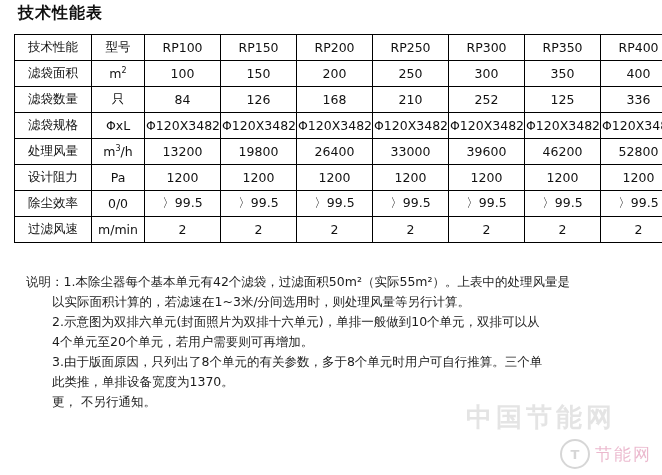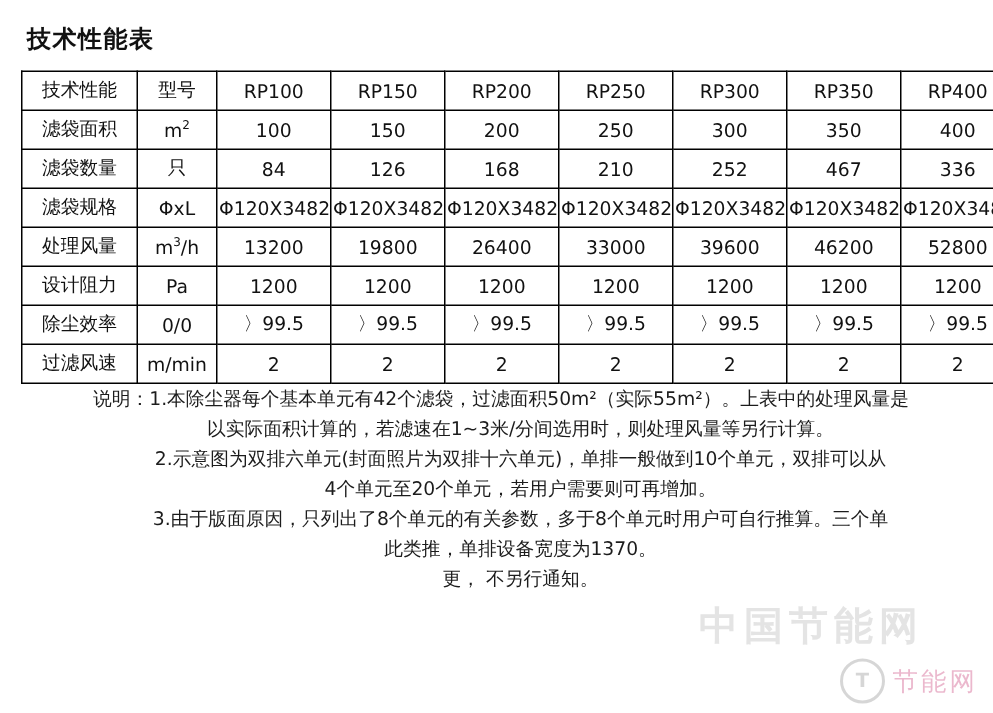--- a/index.html
+++ b/index.html
@@ -13,21 +13,21 @@
     font-family: "DejaVu Sans", "Liberation Sans", sans-serif;
     color: #1a1a1a;
     overflow: hidden;
     position: relative;
   }
   .page {
     position: relative;
     width: 662px;
     height: 475px;
     box-sizing: border-box;
-    padding: 14px 14px 0 14px;
+    padding: 1px 14px 0 14px;
   }
   .doc-title {
     font-size: 16px;
     font-weight: bold;
     color: #111;
     letter-spacing: 1px;
     margin: 2px 0 10px 4px;
   }
   table.spec {
     border-collapse: collapse;
@@ -57,26 +57,25 @@
     font-size: 11.5px;
   }
   .cell-sm {
     font-size: 11.5px;
   }
   .sup {
     font-size: 8px;
     vertical-align: super;
   }
   .notes {
-    margin: 0 0 0 0;
+    margin: 29px 0 0 0;
     padding: 0 6px 0 12px;
     font-size: 12.5px;
     line-height: 20px;
     color: #1c1c1c;
-    text-align: center;
   }
   .note-line {
     white-space: nowrap;
   }
   .note-indent {
     padding-left: 26px;
   }
   .note-indent2 {
     padding-left: 26px;
   }
@@ -153,21 +152,21 @@
       </tr>
 
       <tr>
         <td class="lbl">滤袋数量</td>
         <td class="unit"><span>只</span></td>
         <td>84</td>
         <td>126</td>
         <td>168</td>
         <td>210</td>
         <td>252</td>
-        <td>467</td>
+        <td>125</td>
         <td>336</td>
       </tr>
 
       <tr>
         <td class="lbl">滤袋规格</td>
         <td class="unit"><span>ΦxL</span></td>
         <td class="cell-sm">Φ120X3482</td>
         <td class="cell-sm">Φ120X3482</td>
         <td class="cell-sm">Φ120X3482</td>
         <td class="cell-sm">Φ120X3482</td>

